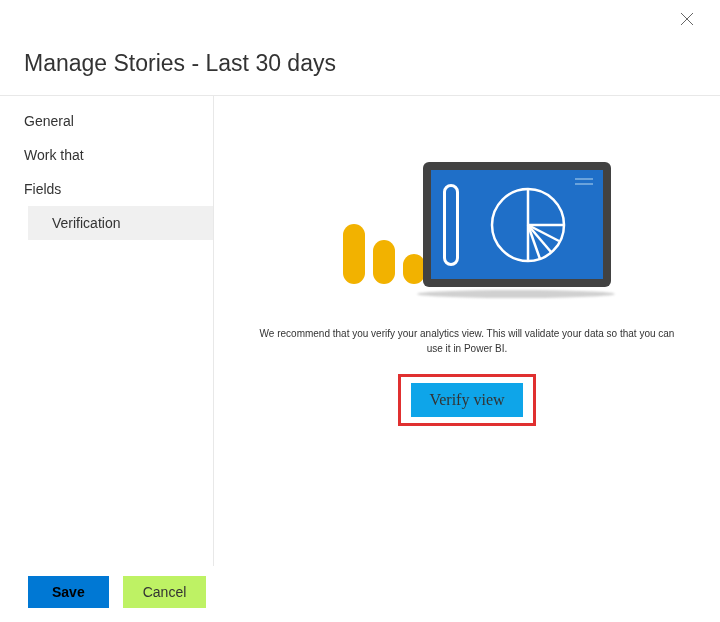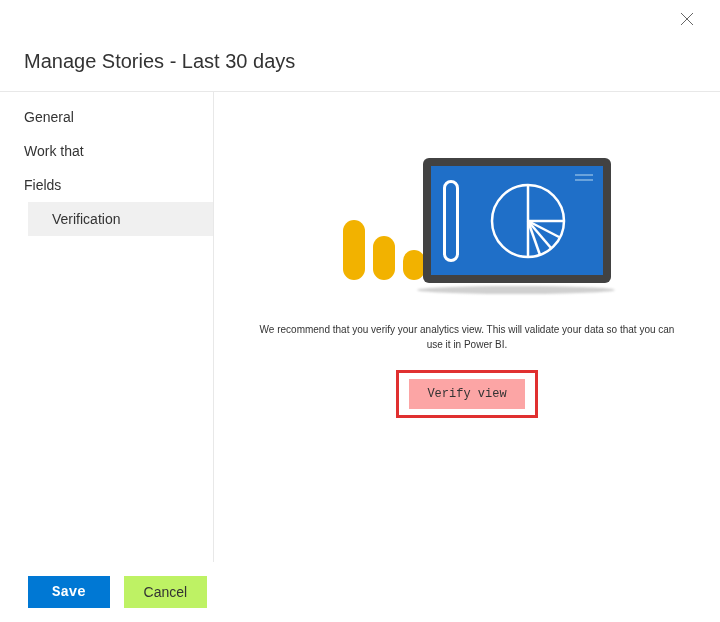--- a/index.html
+++ b/index.html
@@ -17,21 +17,21 @@
       top: 12px;
       right: 20px;
       width: 20px;
       height: 20px;
       cursor: pointer;
       color: #666;
     }
     .close-btn svg { width: 14px; height: 14px; }
     .header {
       padding: 50px 0 18px 24px;
-      font-size: 20px;
+      font-size: 23px;
       font-weight: 300;
       color: #333;
     }
     .divider {
       border: none;
       border-top: 1px solid #e8e8e8;
     }
     .body {
       display: flex;
       height: 470px;
@@ -132,44 +132,44 @@
       line-height: 1.5;
       max-width: 420px;
       margin: 0 auto 18px;
     }
     .highlight-box {
       display: inline-block;
       border: 3px solid #e03030;
       padding: 6px 10px;
     }
     .verify-btn {
-      background: #fca5a5;
+      background: #0ea5e9;
       border: none;
       padding: 8px 18px;
-      font-size: 12px;
-      color: #333;
-      cursor: pointer;
-      font-family: Liberation Mono, monospace;
+      font-size: 16px;
+      color: #333;
+      cursor: pointer;
+      font-family: Liberation Serif, serif;
     }
     .footer {
       position: absolute;
       bottom: 14px;
       left: 28px;
       display: flex;
       gap: 14px;
     }
     .btn-primary {
       background: #0078d4;
-      color: #ffffff;
+      color: #000000;
       border: none;
       padding: 8px 24px;
       font-size: 14px;
       font-weight: 600;
       cursor: pointer;
-      font-family: Liberation Mono, monospace;
+      font-family: Liberation Sans, sans-serif;
     }
     .btn-secondary {
       background: #bef264;
       color: #333;
       border: none;
       padding: 8px 20px;
       font-size: 14px;
       cursor: pointer;
       font-family: inherit;
     }

